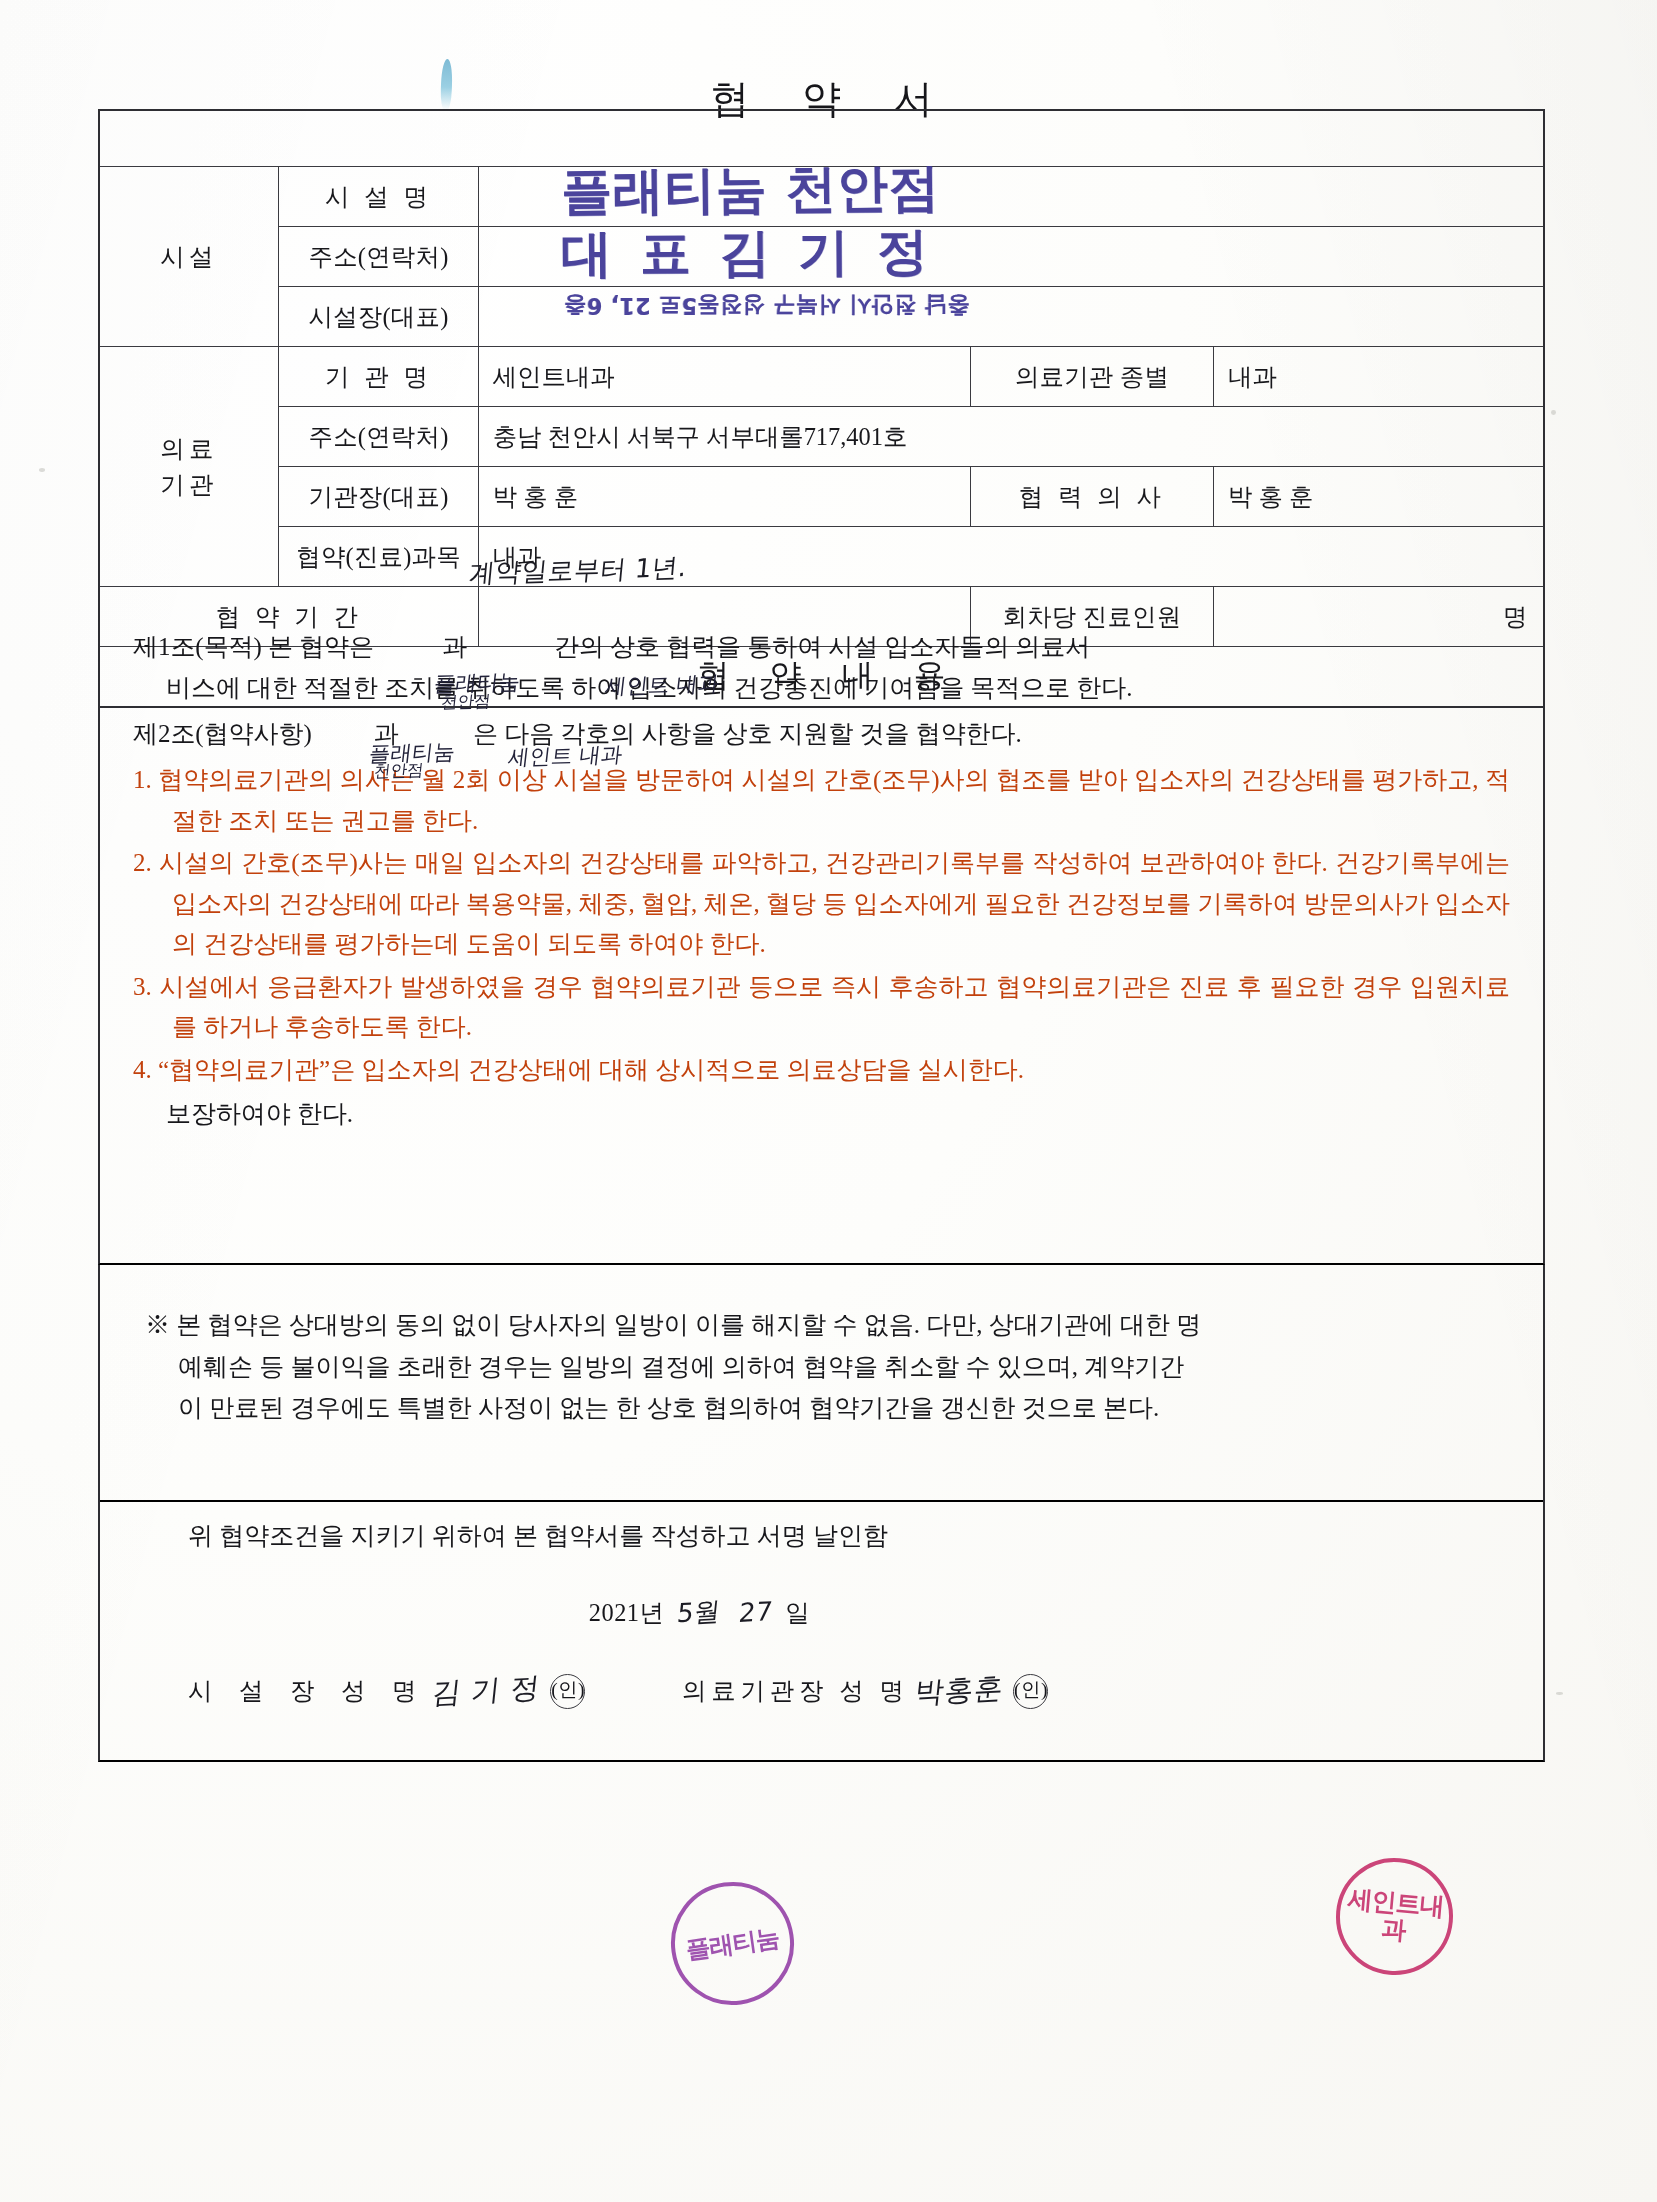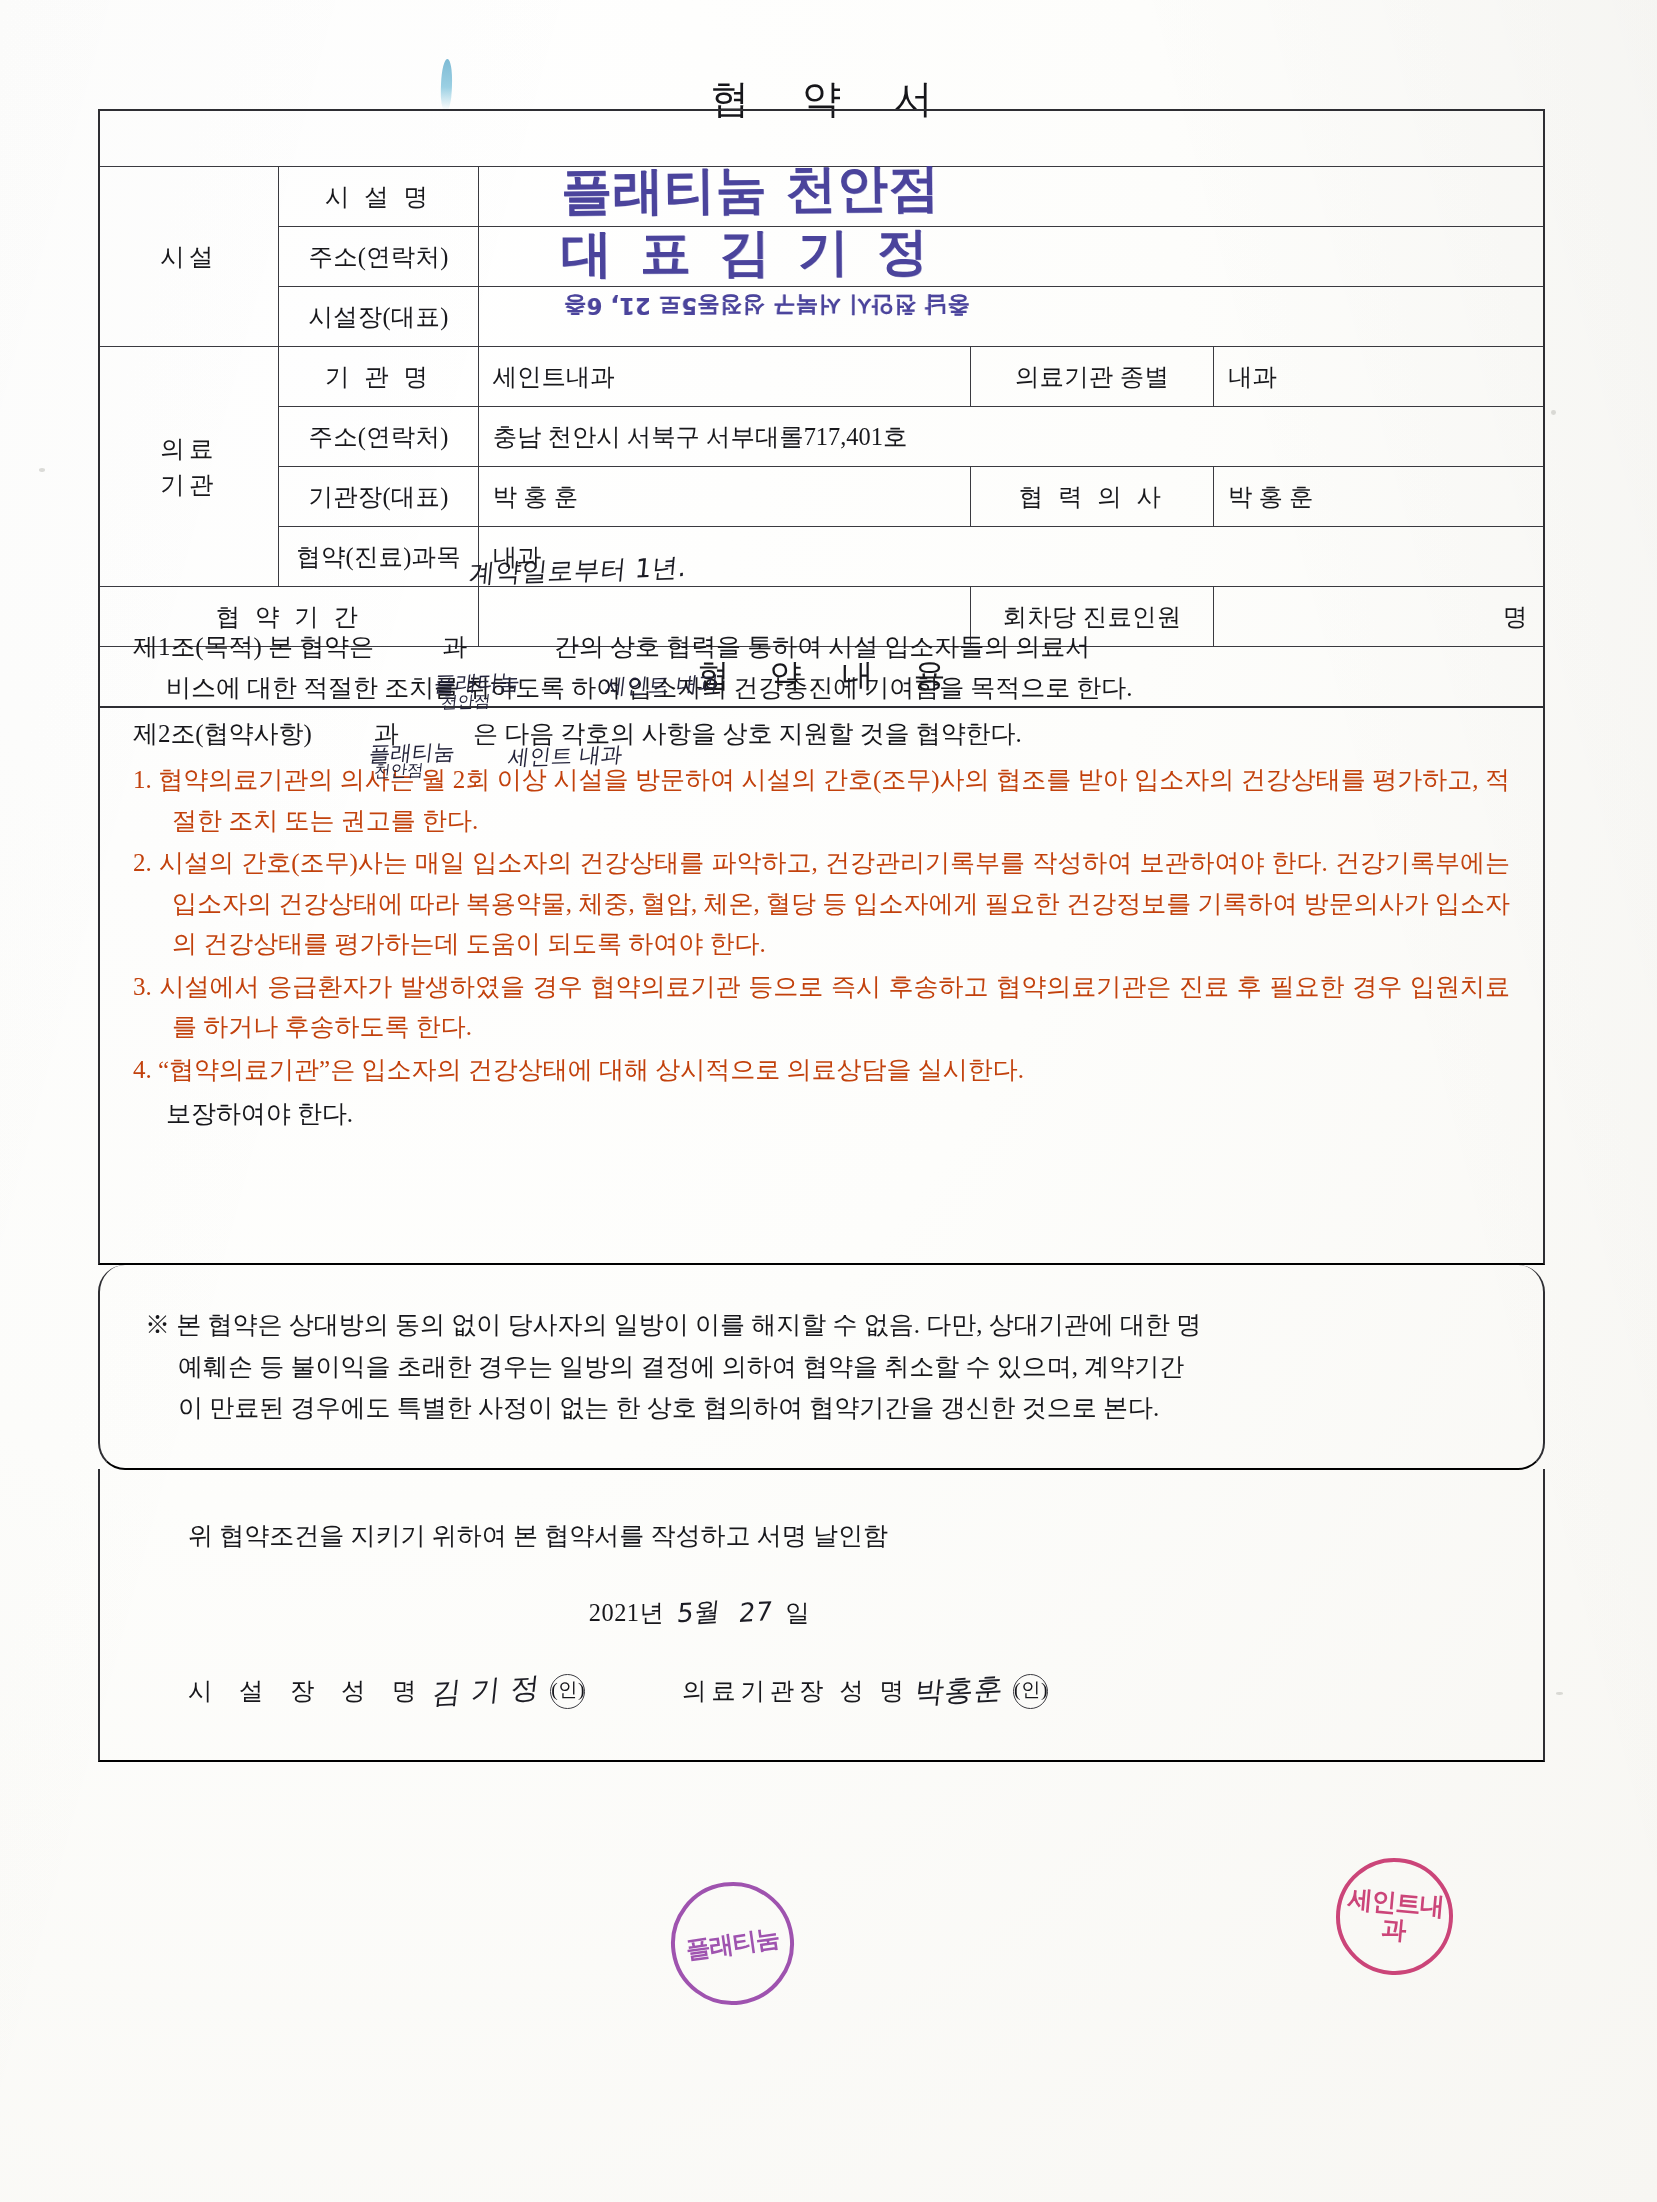--- a/index.html
+++ b/index.html
@@ -352,21 +352,21 @@
     </p>
   </div>
 
   <div class="hand hand-ins" id="a1-party1">플래티눔</div>
   <div class="hand hand-ins" id="a1-party1b">천안점</div>
   <div class="hand hand-ins" id="a1-party2">세인트 내과</div>
   <div class="hand hand-ins" id="a2-party1">플래티눔</div>
   <div class="hand hand-ins" id="a2-party1b">천안점</div>
   <div class="hand hand-ins" id="a2-party2">세인트 내과</div>
 
-  <div class="body-box" style="top:1156px;height:205px;padding:39px 39px 9.8px 39px;border-radius:27px;">
+  <div class="body-box" style="top:1156px;height:237px;padding:39px 39px 9.8px 39px;">
     <div class="note">※ 본 협약은 상대방의 동의 없이 당사자의 일방이 이를 해지할 수 없음. 다만, 상대기관에 대한 명</div>
     <div class="note" style="text-indent:0;padding-left:39px;">예훼손 등 불이익을 초래한 경우는 일방의 결정에 의하여 협약을 취소할 수 있으며, 계약기간</div>
     <div class="note" style="text-indent:0;padding-left:39px;">이 만료된 경우에도 특별한 사정이 없는 한 상호 협의하여 협약기간을 갱신한 것으로 본다.</div>
   </div>
 
   <div class="body-box" style="top:1360px;height:293px;padding:47px 49px 9.8px 49px;">
 
     <div class="closing" style="padding-left:39px;">위 협약조건을 지키기 위하여 본 협약서를 작성하고 서명 날인함</div>
 
     <div class="date-line" style="margin-top:39px;padding-right:244px;">

